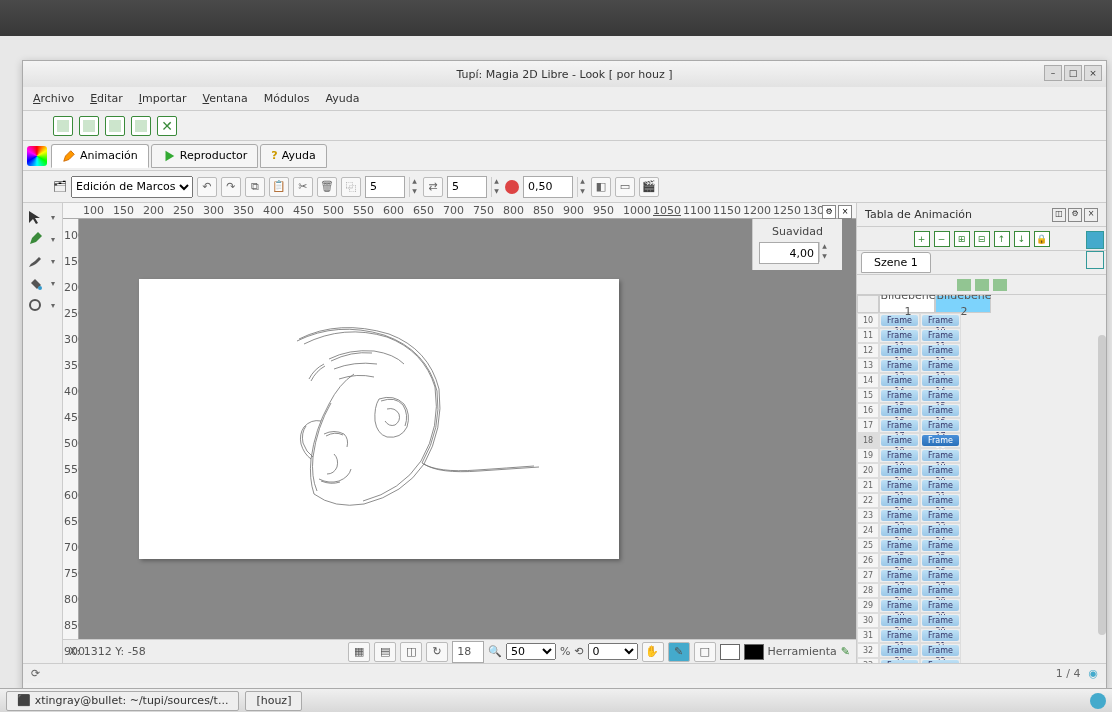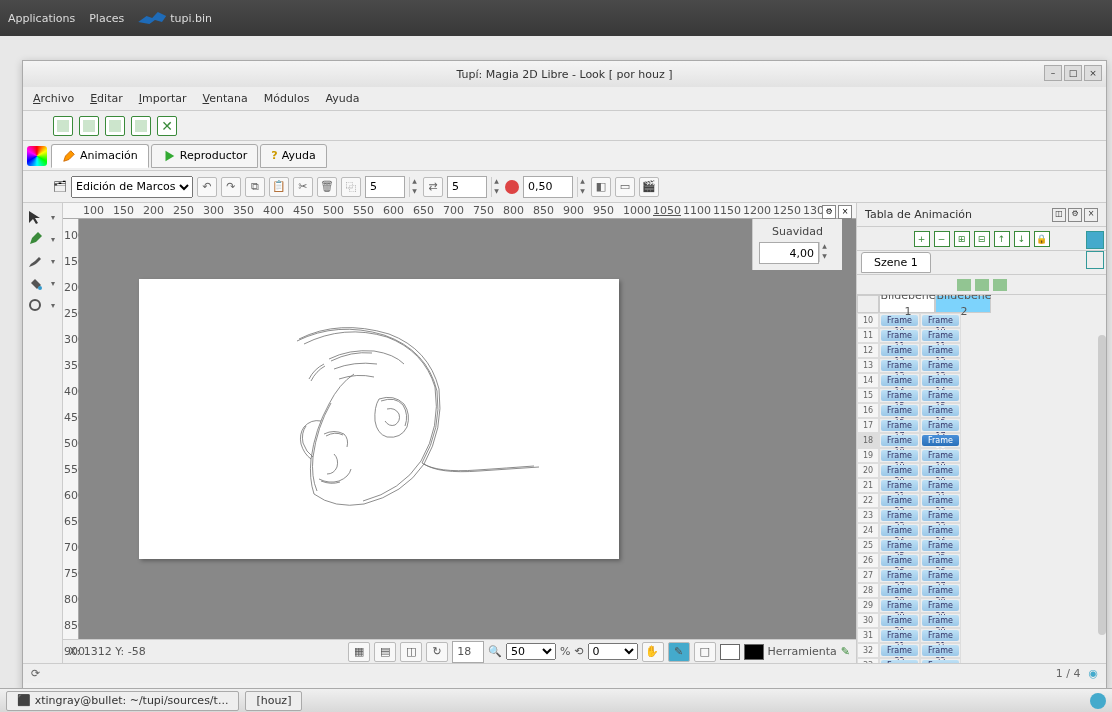--- a/index.html
+++ b/index.html
@@ -119,28 +119,20 @@
 .taskbar .tray { margin-left: auto; display: flex; align-items: center; gap: 6px; }
 .tray-icon { width: 16px; height: 16px; border-radius: 50%; background: #4ac; }
 
 .canvas-top-icons { position: absolute; top: 2px; right: 4px; display: flex; gap: 2px; z-index: 5; }
 .canvas-top-icons div { width: 14px; height: 14px; border: 1px solid #888; background: #fff; font-size: 8px; text-align: center; line-height: 12px; }
 </style>
 </head>
 <body>
 
 <div class="desktop-bar">
-  <div class="left">
-    <span>Applications</span>
-    <span>Places</span>
-    <span style="display:flex;align-items:center;">
-      <span class="bird-icon"></span>
-      <span>tupi.bin</span>
-    </span>
-  </div>
 </div>
 
 <div class="app-window">
   <div class="titlebar">
     <span>Tupí: Magia 2D Libre - Look [ por houz ]</span>
     <div class="winbtns">
       <div class="winbtn">–</div>
       <div class="winbtn">□</div>
       <div class="winbtn">×</div>
     </div>

